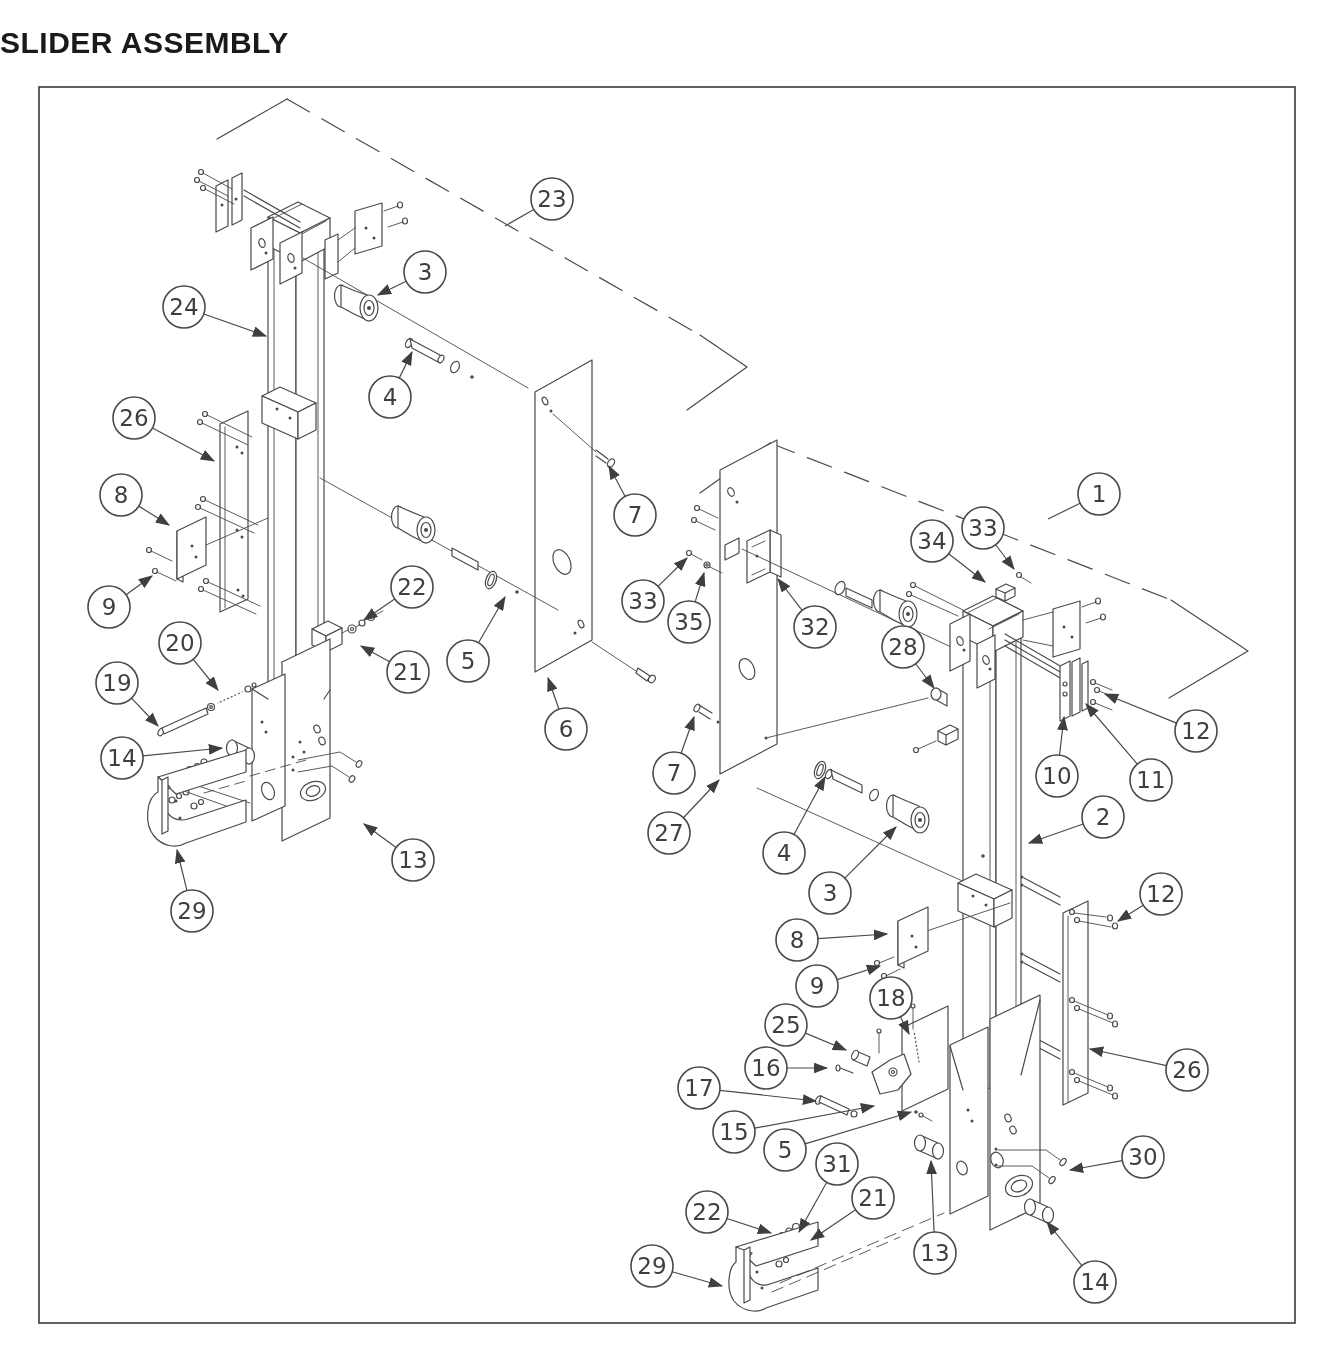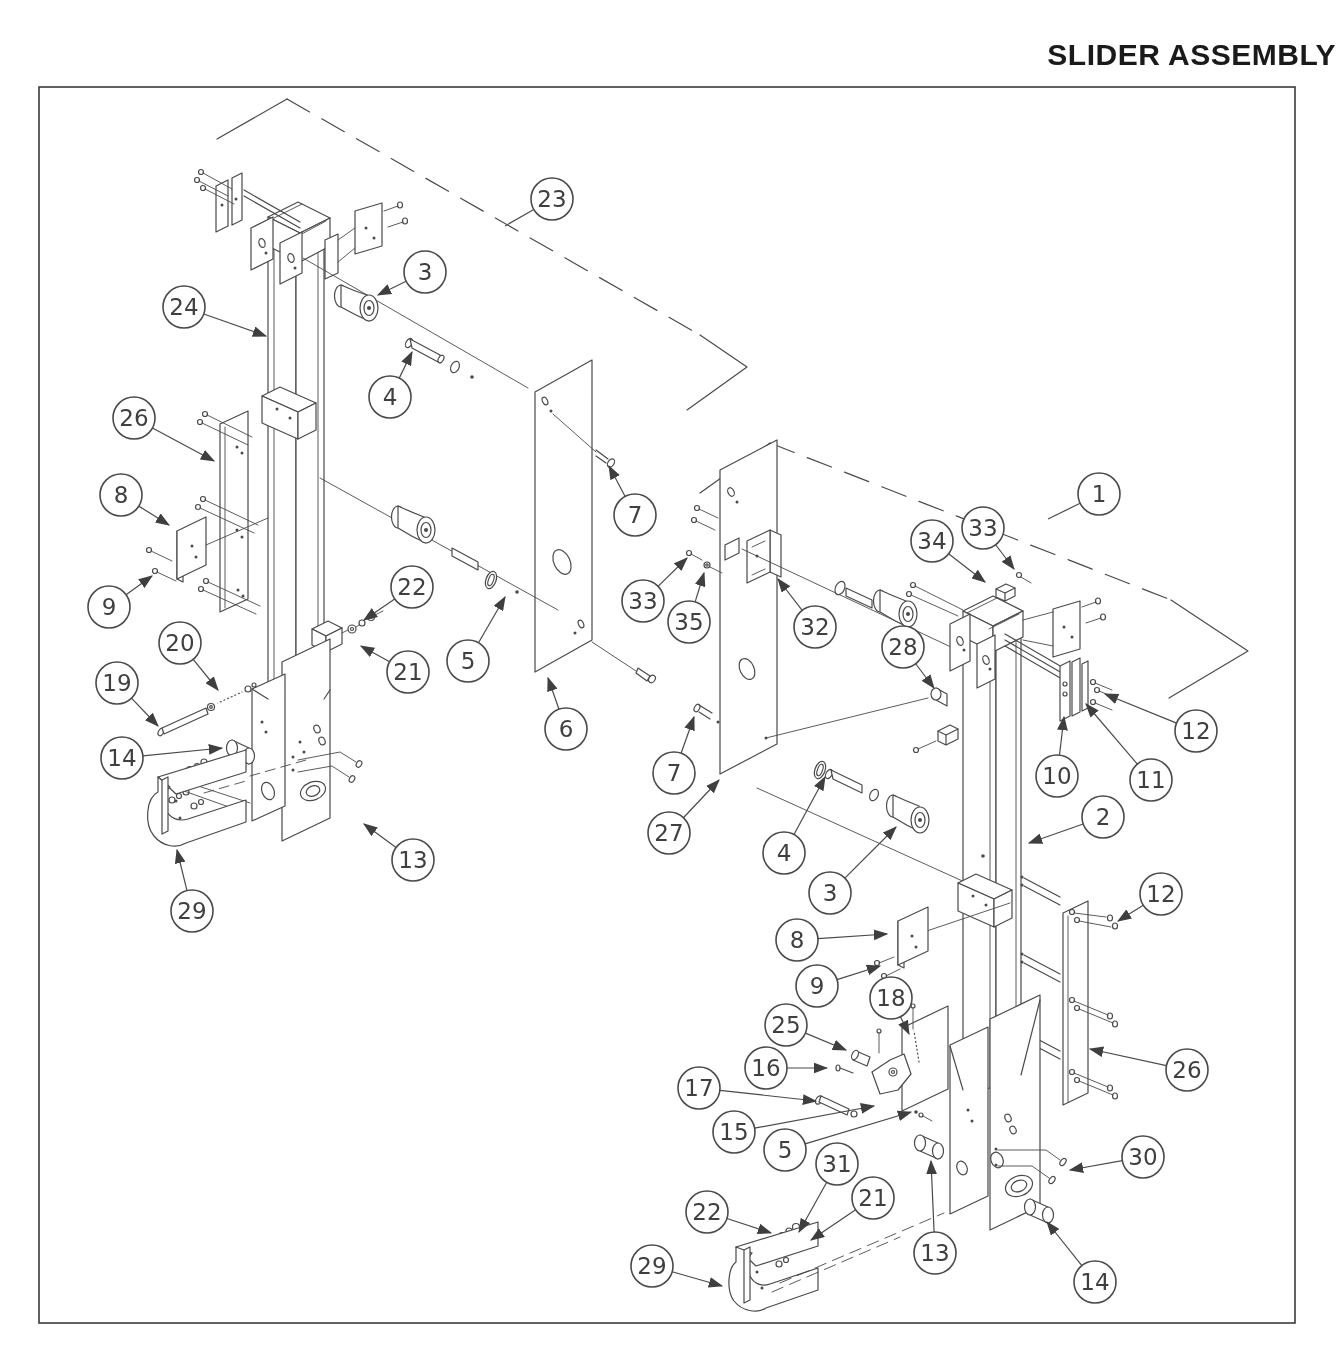--- a/index.html
+++ b/index.html
@@ -1,19 +1,19 @@
 <!DOCTYPE html>
 <html><head>
 <meta charset="utf-8">
 <style>
   html,body{margin:0;padding:0;background:#fff;}
   #page{position:relative;width:1336px;height:1352px;background:#fff;
         font-family:"Liberation Sans","DejaVu Sans",sans-serif;}
-  #title{position:absolute;top:26px;left:0;width:100%;text-align:right;
-         font-size:30px;font-weight:bold;letter-spacing:.5px;color:#1a1a1a;margin-top:12px;}
+  #title{position:absolute;top:26px;left:0;width:100%;text-align:left;
+         font-size:30px;font-weight:bold;letter-spacing:.5px;color:#1a1a1a;}
   svg{position:absolute;top:0;left:0;}
   .ln{stroke:#4a4a4a;stroke-width:1.2;fill:none;stroke-linejoin:round;stroke-linecap:round;}
   .fw{fill:#fff;}
   .thin{stroke-width:0.9;}
   .dot{fill:#4a4a4a;stroke:none;}
   .balloon-circle{fill:#fff;stroke:#4a4a4a;stroke-width:1.6;}
   .balloon-text{font-family:"DejaVu Sans",sans-serif;font-size:23px;fill:#3f3f3f;
                 text-anchor:middle;}
   .leader{stroke:#4a4a4a;stroke-width:1.2;fill:none;}
 </style>

